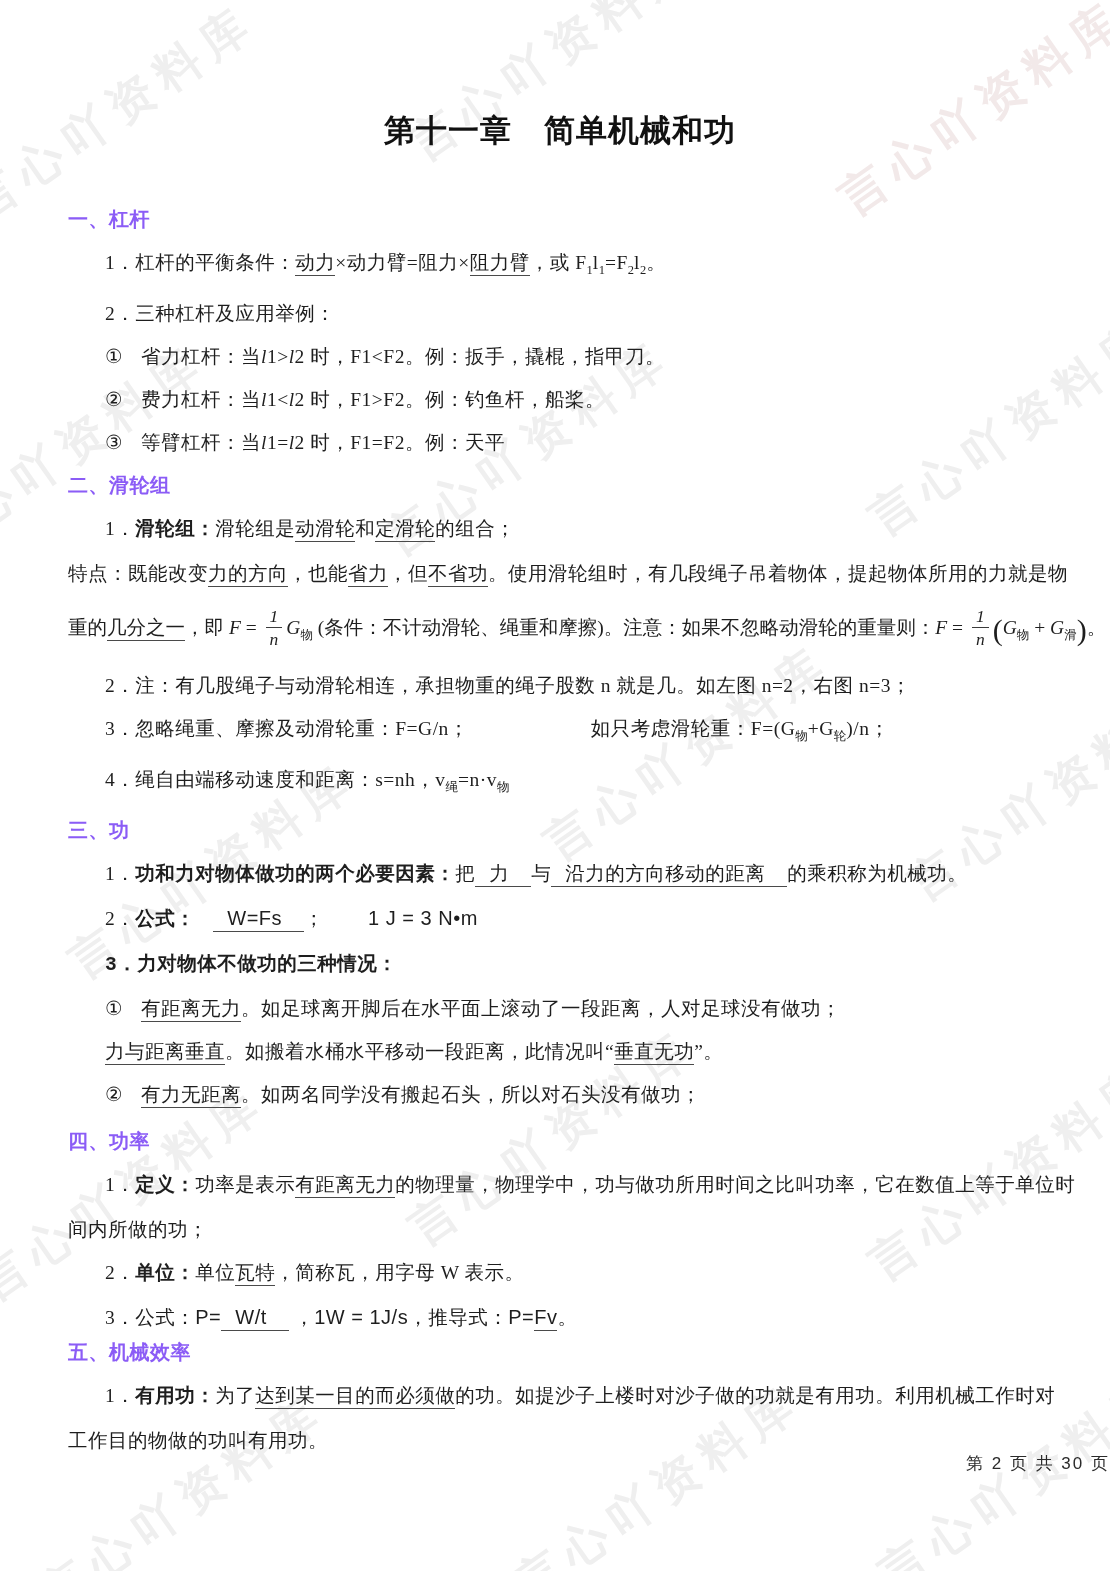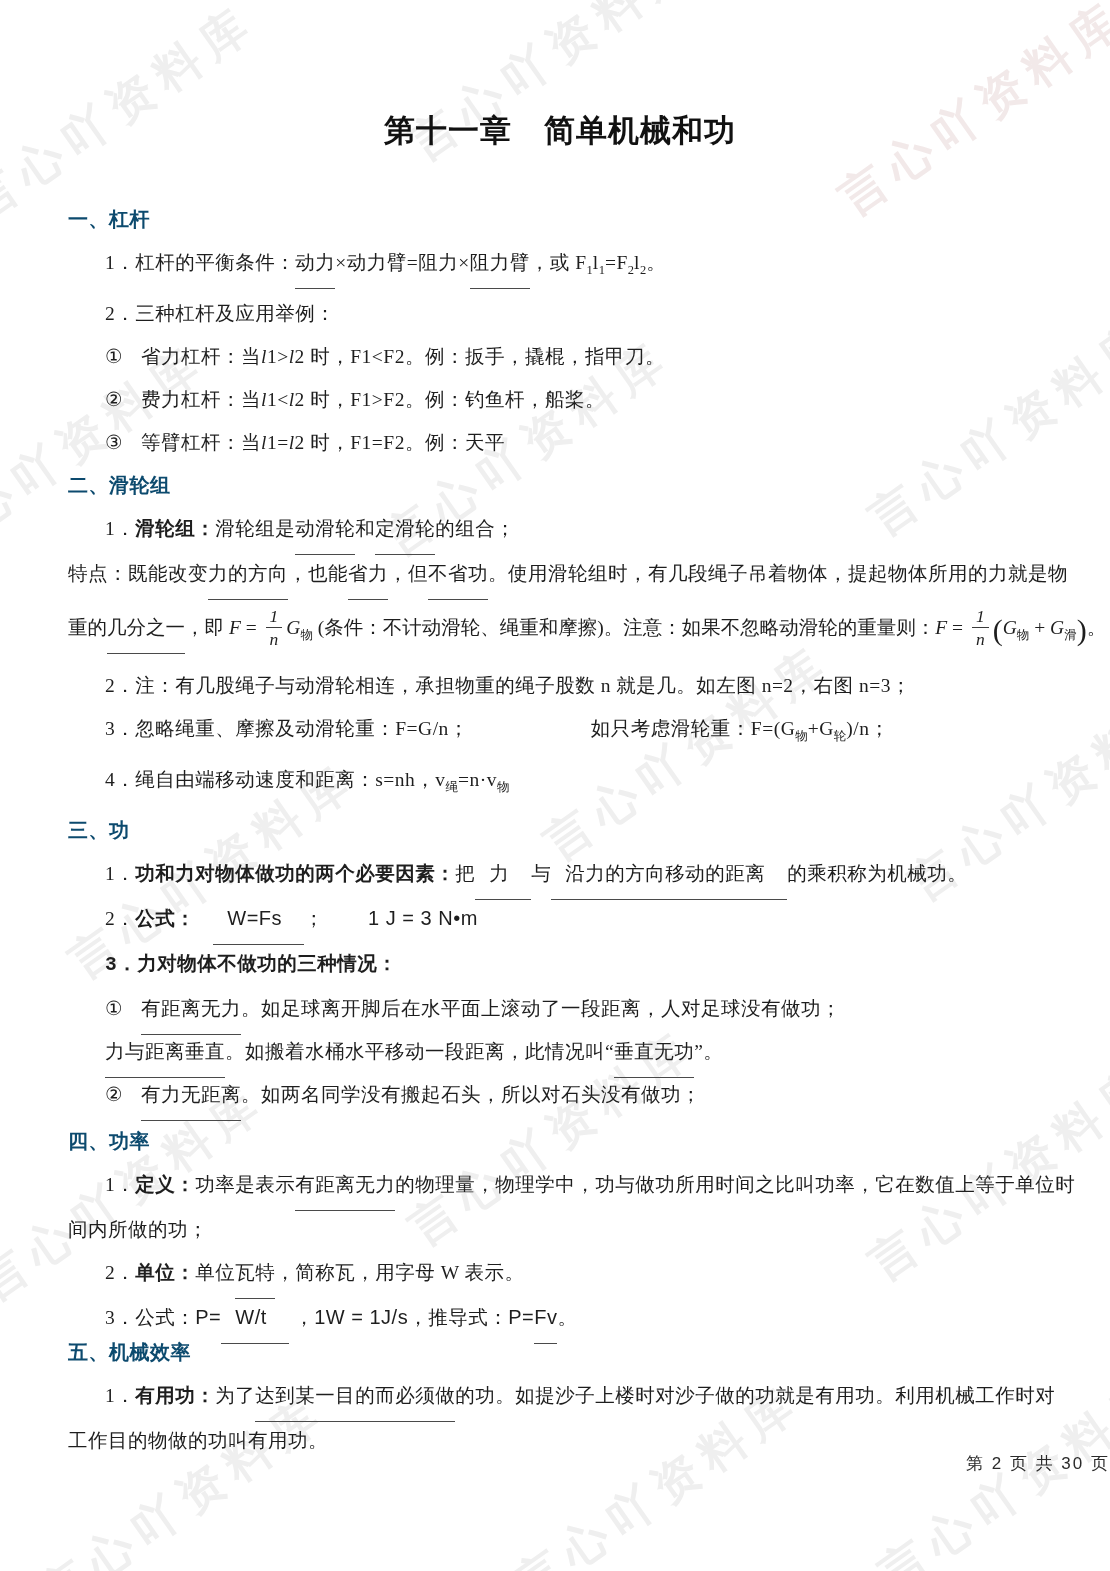--- a/index.html
+++ b/index.html
@@ -30,28 +30,28 @@
     font-size:31px;font-weight:bold;color:#111;
     text-align:center;letter-spacing:1px;
     margin:110px 0 54px 0;
   }
   .line{
     font-size:19.5px;line-height:27px;
     margin-bottom:16px;
     white-space:nowrap;
     letter-spacing:0.5px;
   }
-  .h2{font-weight:bold;font-size:20px;color:#0c4a6e;}
+  .h2{font-weight:bold;font-size:20px;color:#8b5cf6;}
   .ind{padding-left:37px;}
   .fline{letter-spacing:0;padding:5px 0;}
   .gap-lg{margin-top:20px;}
   .gap-tight{margin-top:-8px;}
   .b{font-weight:bold;font-family:Liberation Mono, monospace;}
   .i{font-style:italic;}
-  .u{border-bottom:1.5px solid #4a4a4a;padding-bottom:15px;}
+  .u{border-bottom:1.5px solid #4a4a4a;padding-bottom:2px;}
   .pad{padding-left:14px;padding-right:22px;}
   .sub{font-size:12.5px;vertical-align:-5px;letter-spacing:0;}
   .sans{font-family:"Liberation Sans","DejaVu Sans",sans-serif;font-size:20px;}
   .big{font-size:30px;vertical-align:middle;font-weight:normal;line-height:0;}
   .frac{
     display:inline-block;vertical-align:middle;text-align:center;
     font-style:italic;font-size:17.5px;line-height:1.15;
     margin:0 4px;position:relative;top:-2px;
   }
   .frac .num{display:block;border-bottom:1.5px solid #3a3a3a;padding:0 4px 1px 4px;}

